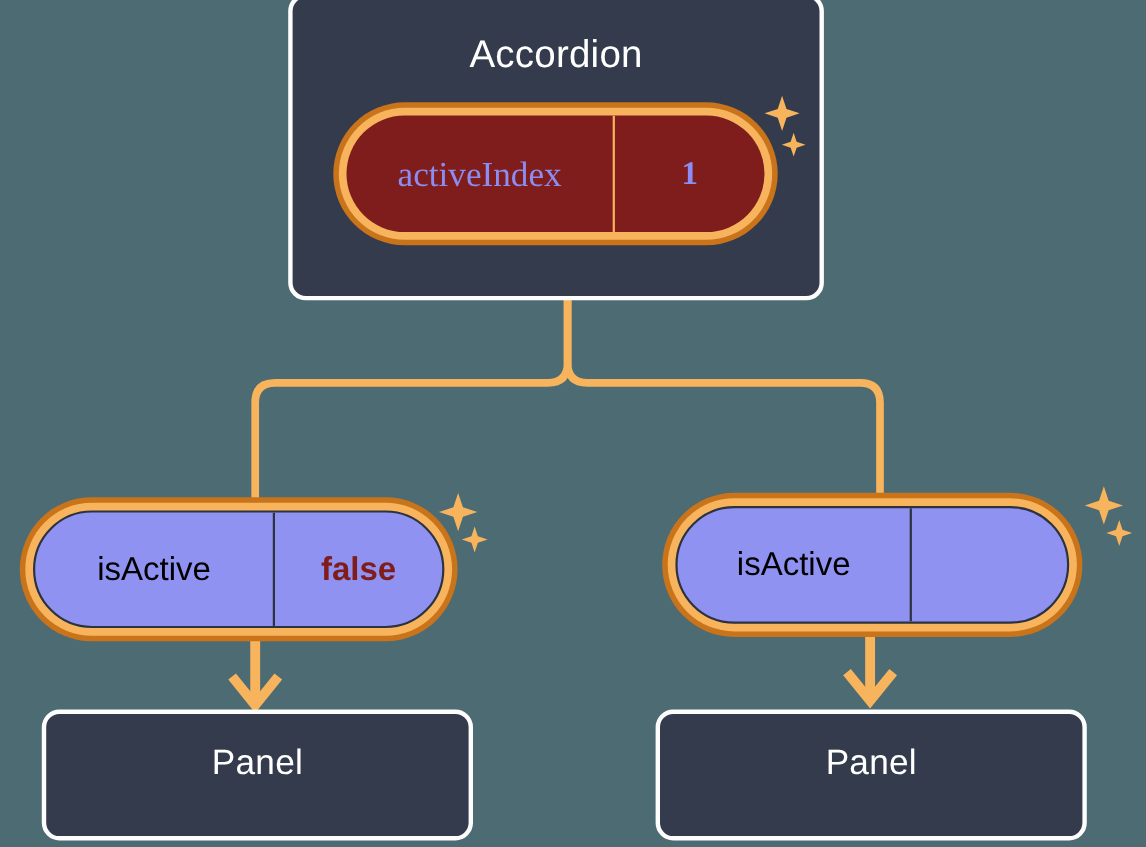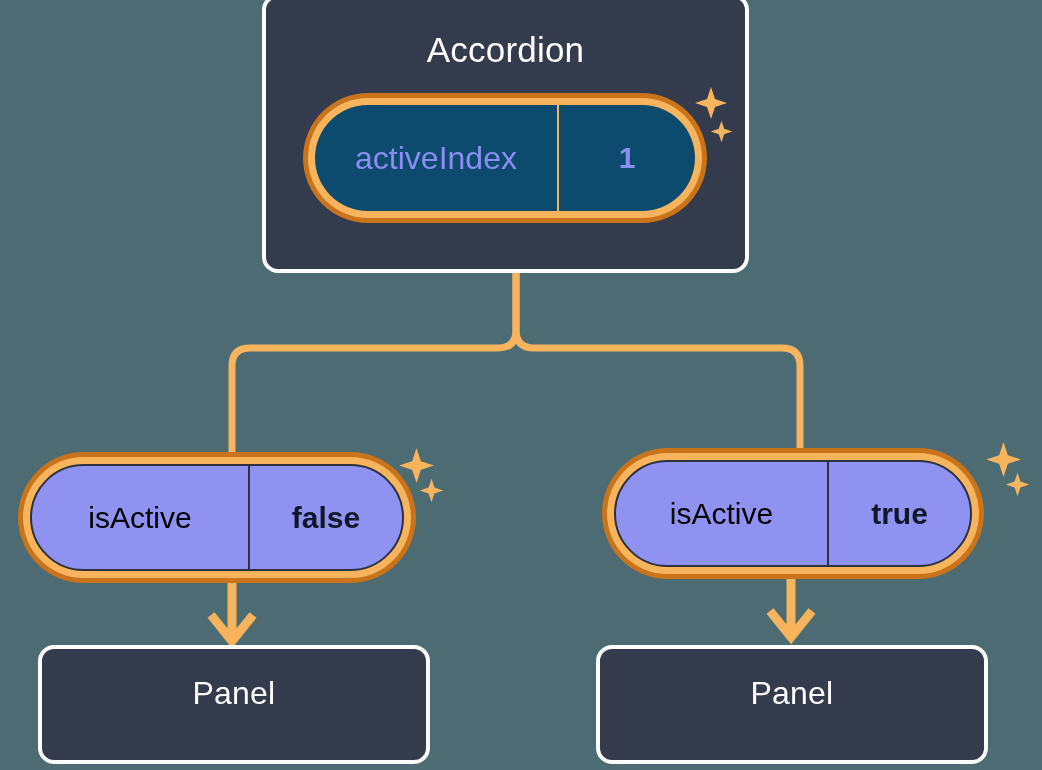--- a/index.html
+++ b/index.html
@@ -102,21 +102,22 @@
   }
 
   
   #state-pill-active-index {
     left: 303px;
     top: 93px;
     width: 404px;
     height: 130px;
   }
   #state-pill-active-index .pill-inner {
-    background: #0c4a6e;
+    background: #7f1d1d;
+    font-family: Liberation Serif, serif;
   }
   #state-pill-active-index .pill-key {
     flex: 0 0 244px;
     color: #8c8df2;
     font-size: 32px;
     border-right: 2px solid #f7b45c;
   }
   #state-pill-active-index .pill-val {
     flex: 1 1 auto;
     color: #8c8df2;
@@ -128,21 +129,21 @@
   .pill-purple .pill-inner {
     background: #8f92f0;
     border: 2px solid #2c3240;
   }
   .pill-purple .pill-key {
     color: #000000;
     font-size: 30px;
     border-right: 2px solid #2c3240;
   }
   .pill-purple .pill-val {
-    color: #0f172a;
+    color: #7f1d1d;
     font-size: 30px;
     font-weight: 700;
   }
 
   #state-pill-is-active-left {
     left: 18px;
     top: 452px;
     width: 398px;
     height: 131px;
   }
@@ -214,21 +215,20 @@
     <path d="M17 1 L21 13 L33 17 L21 21 L17 33 L13 21 L1 17 L13 13 Z" fill="#f7b45c"></path>
   </svg>
   <svg class="sparkle" style="left:419px; top:478px;" width="25" height="25" viewBox="0 0 34 34">
     <path d="M17 1 L21 13 L33 17 L21 21 L17 33 L13 21 L1 17 L13 13 Z" fill="#f7b45c"></path>
   </svg>
 
   <div class="pill-outer pill-purple" id="state-pill-is-active-right">
     <div class="pill-mid">
       <div class="pill-inner">
         <div class="pill-key">isActive</div>
-        <div class="pill-val">true</div>
       </div>
     </div>
   </div>
 
   <svg class="sparkle" style="left:985px; top:441px;" width="37" height="37" viewBox="0 0 34 34">
     <path d="M17 1 L21 13 L33 17 L21 21 L17 33 L13 21 L1 17 L13 13 Z" fill="#f7b45c"></path>
   </svg>
   <svg class="sparkle" style="left:1005px; top:472px;" width="25" height="25" viewBox="0 0 34 34">
     <path d="M17 1 L21 13 L33 17 L21 21 L17 33 L13 21 L1 17 L13 13 Z" fill="#f7b45c"></path>
   </svg>

